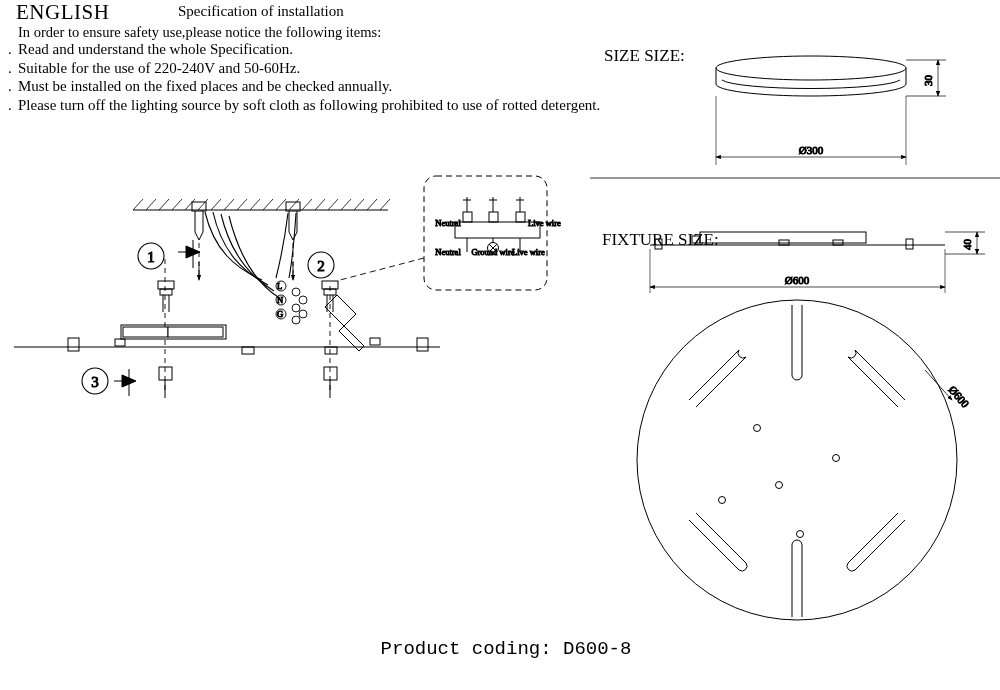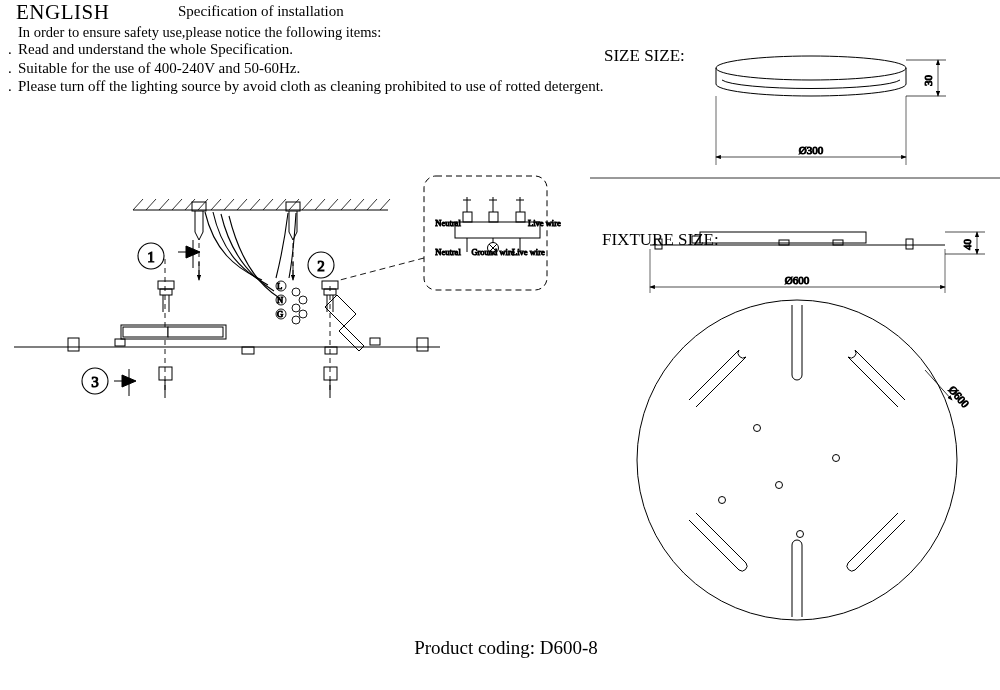--- a/index.html
+++ b/index.html
@@ -47,21 +47,21 @@
     width: 10px;
   }
 
   
   #product-coding {
     left: 0; top: 637px;
     width: 1000px;
     text-align: center;
     font-size: 19px;
   }
-  #product-coding .pc-inner { display: inline-block; padding-left: 12px; }
+  #product-coding .pc-inner { display: inline-block; padding-left: 12px; font-family: Liberation Mono, monospace; }
 
   
   #base-size-label {
     left: 604px; top: 46px;
     font-size: 17px;
   }
   #fixture-size-label {
     left: 602px; top: 195px;
     font-size: 17px;
     margin-top: 35px;
@@ -90,22 +90,23 @@
 </style>
 </head>
 <body>
 
 <div class="abs" id="lang-title">ENGLISH</div>
 <div class="abs" id="spec-title">Specification of installation</div>
 <div class="abs" id="intro">In order to ensure safety use,please notice the following items:</div>
 
 <div class="abs" id="bullets">
   <span class="bullet-line"><span class="bullet-dot">.</span><span>Read and understand the whole Specification.</span></span>
-  <span class="bullet-line"><span class="bullet-dot">.</span><span>Suitable for the use of 400-240V and 50-60Hz.</span></span>
-  <span class="bullet-line"><span class="bullet-dot">.</span><span>Please turn off the lighting source by avoid cloth as cleaning prohibited to use of rotted detergent.</span></span>
+  <span class="bullet-line"><span class="bullet-dot">.</span><span>Suitable for the use of 220-240V and 50-60Hz.</span></span>
+  <span class="bullet-line"><span class="bullet-dot">.</span><span>Must be installed on the fixed places and be checked annually.</span></span>
+  <span class="bullet-line"><span class="bullet-dot">.</span><span>Please turn off the lighting source by soft cloth as following prohibited to use of rotted detergent.</span></span>
 </div>
 
 <div class="abs" id="base-size-label">SIZE SIZE:</div>
 <div class="abs" id="fixture-size-label">FIXTURE SIZE:</div>
 
 <div class="abs" id="product-coding">
   <span class="pc-inner">Product coding: D600-8</span>
 </div>
 
 <svg class="abs" id="diagram-svg" viewBox="0 0 1000 690" xmlns="http://www.w3.org/2000/svg">

